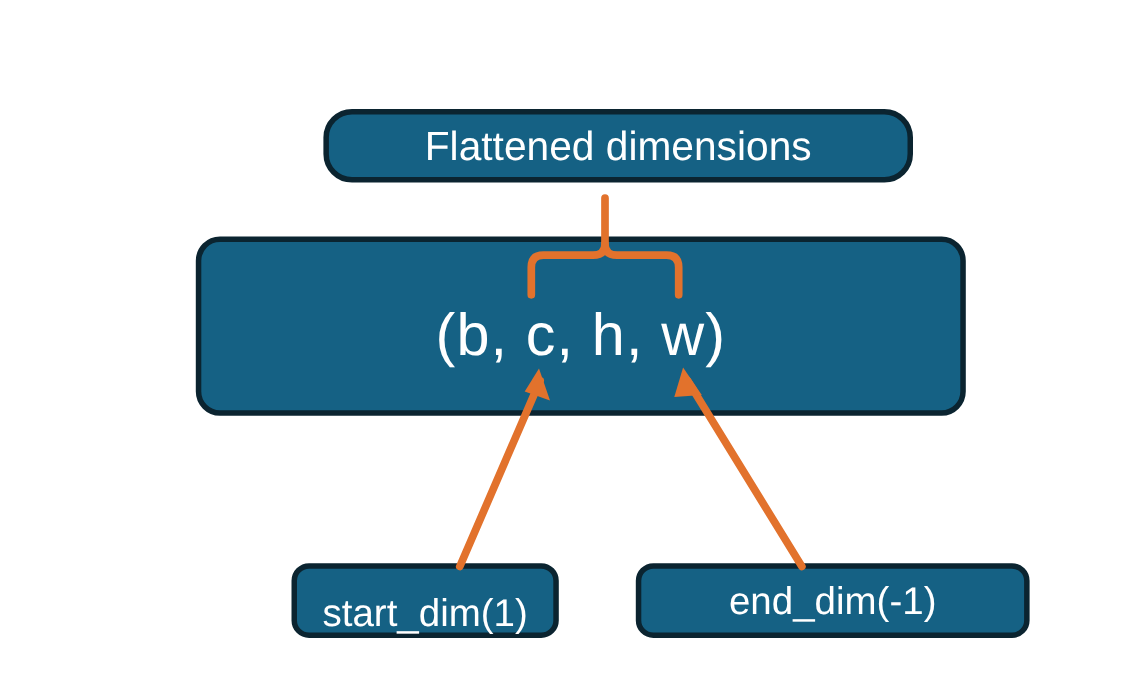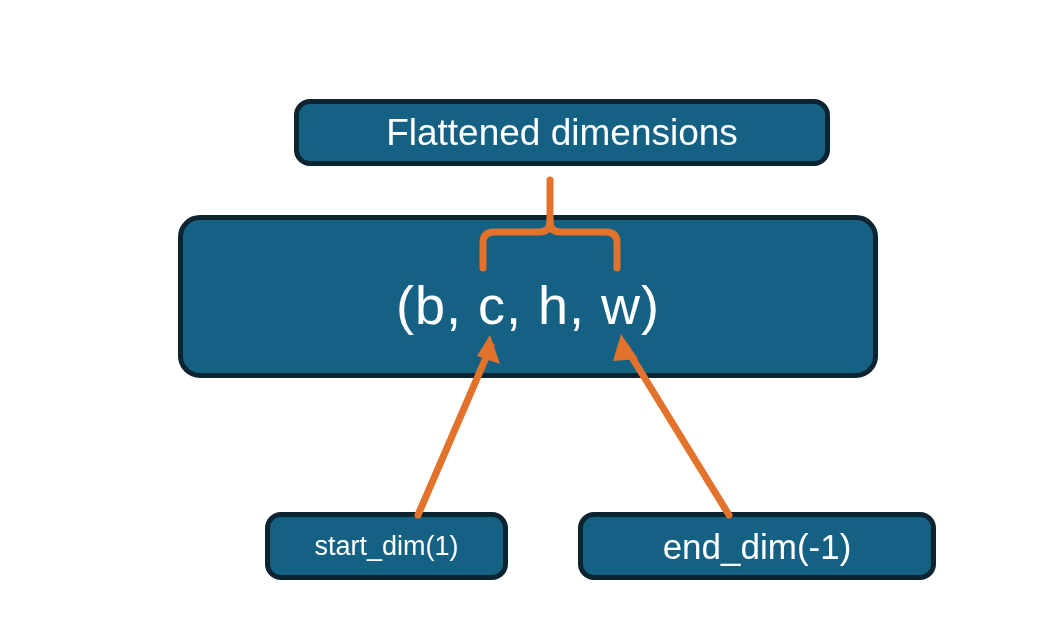--- a/index.html
+++ b/index.html
@@ -35,21 +35,21 @@
     line-height: 1;
     white-space: nowrap;
     user-select: none;
   }
 
   #node-flattened {
     left: 294px;
     top: 99px;
     width: 536px;
     height: 67px;
-    border-radius: 16px;
+    border-radius: 26px;
     font-size: 37px;
   }
 
   #node-shape {
     left: 178px;
     top: 215px;
     width: 700px;
     height: 163px;
     border-radius: 22px;
     font-size: 0;            
@@ -68,21 +68,22 @@
     letter-spacing: 1px;
     font-family: "Liberation Sans", sans-serif;
   }
 
   #node-start-dim {
     left: 265px;
     top: 512px;
     width: 243px;
     height: 68px;
     border-radius: 16px;
-    font-size: 27px;
+    font-size: 35px;
+    align-items: flex-end;
   }
 
   #node-end-dim {
     left: 578px;
     top: 512px;
     width: 358px;
     height: 68px;
     border-radius: 16px;
     font-size: 35px;
   }

